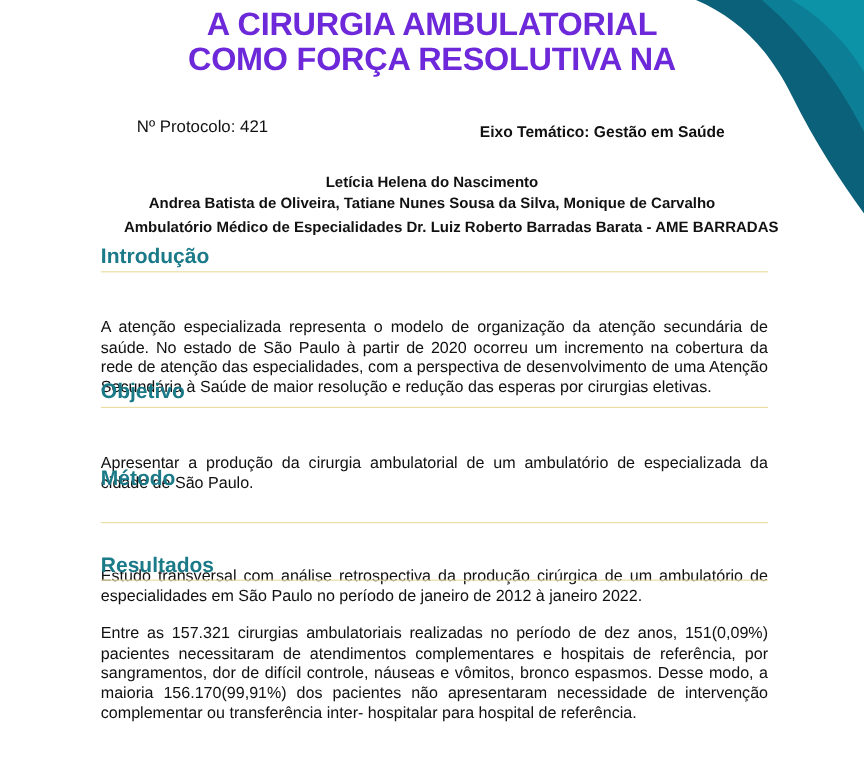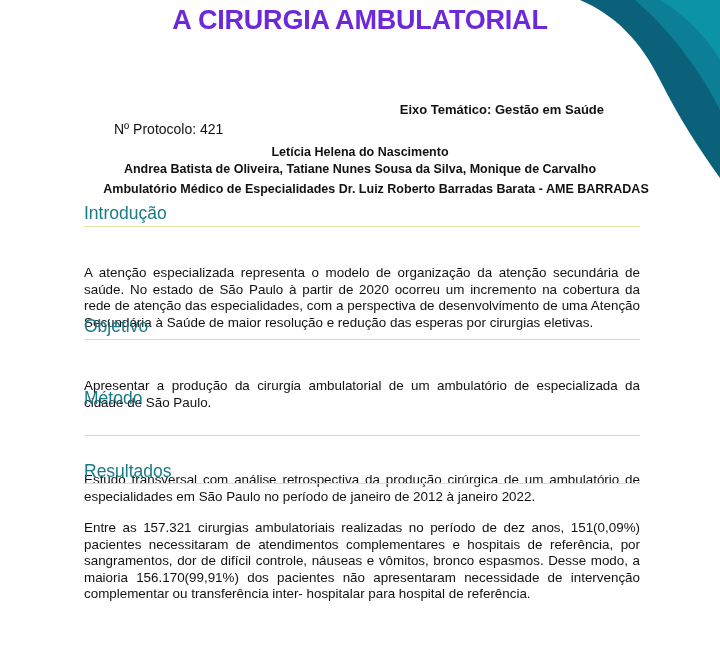--- a/index.html
+++ b/index.html
@@ -3,43 +3,44 @@
 <meta charset="utf-8">
 <style>
   html, body { margin: 0; padding: 0; background: #ffffff; }
   body { width: 720px; height: 651px; position: relative; overflow: hidden;
          font-family: "Liberation Sans", sans-serif; color: #111; }
   .decor { position: absolute; right: 0; top: 0; width: 180px; height: 180px; }
   .title { position: absolute; left: 0; top: 6px; width: 720px; text-align: center;
            color: #6d28d9; font-weight: bold; font-size: 27px; line-height: 29px;
            font-family: "Liberation Sans", sans-serif; letter-spacing: -0.2px; }
   .meta-row { position: absolute; left: 114px; top: 97px; width: 490px; height: 22px; }
-  .protocol { position: absolute; left: 0; top: 0; font-size: 14px; margin-top: 24px; }
+  .protocol { position: absolute; left: 0; top: 0; font-size: 14px; }
   .eixo { position: absolute; right: 0; top: 5px; font-size: 13px; font-weight: bold; }
   .authors { position: absolute; left: 0; top: 144px; width: 720px; text-align: center;
              font-weight: bold; font-size: 12.5px; line-height: 17px; }
   .institution { position: absolute; left: 0; top: 182px; width: 720px; text-align: center;
                  font-weight: bold; font-size: 12.5px; padding-left: 16px; }
-  .sec-title { position: absolute; left: 84px; color: #1a7a88; font-weight: normal;
+  .sec-title { position: absolute; left: 84px; color: #1a7a88; font-weight: bold;
                font-size: 17.5px; }
   .sec-rule { position: absolute; left: 84px; width: 556px; height: 1px; background: #e9dfa6; }
   .sec-body { position: absolute; left: 84px; width: 556px; font-size: 13.4px;
               line-height: 16.5px; text-align: justify; margin-top: 34px; }
 </style>
 </head>
 <body>
 
 <svg class="decor" viewBox="0 0 180 180">
   <path d="M40 0 L180 0 L180 178 C160 150 140 120 120 80 C100 40 75 15 40 0 Z" fill="#0b6179"></path>
   <path d="M95 0 L180 0 L180 110 C160 70 130 30 95 0 Z" fill="#0c7f96"></path>
   <path d="M120 0 L180 0 L180 60 C165 35 145 15 120 0 Z" fill="#0c93a8"></path>
 </svg>
 
 <div class="title">
   <div>A CIRURGIA AMBULATORIAL</div>
+  <div>COMO FORÇA RESOLUTIVA NA</div>
 </div>
 
 <div class="meta-row">
   <span class="protocol">Nº Protocolo: 421</span>
   <span class="eixo">Eixo Temático: Gestão em Saúde</span>
 </div>
 
 <div class="authors">
   <div>Letícia Helena do Nascimento</div>
   <div>Andrea Batista de Oliveira, Tatiane Nunes Sousa da Silva, Monique de Carvalho</div>

